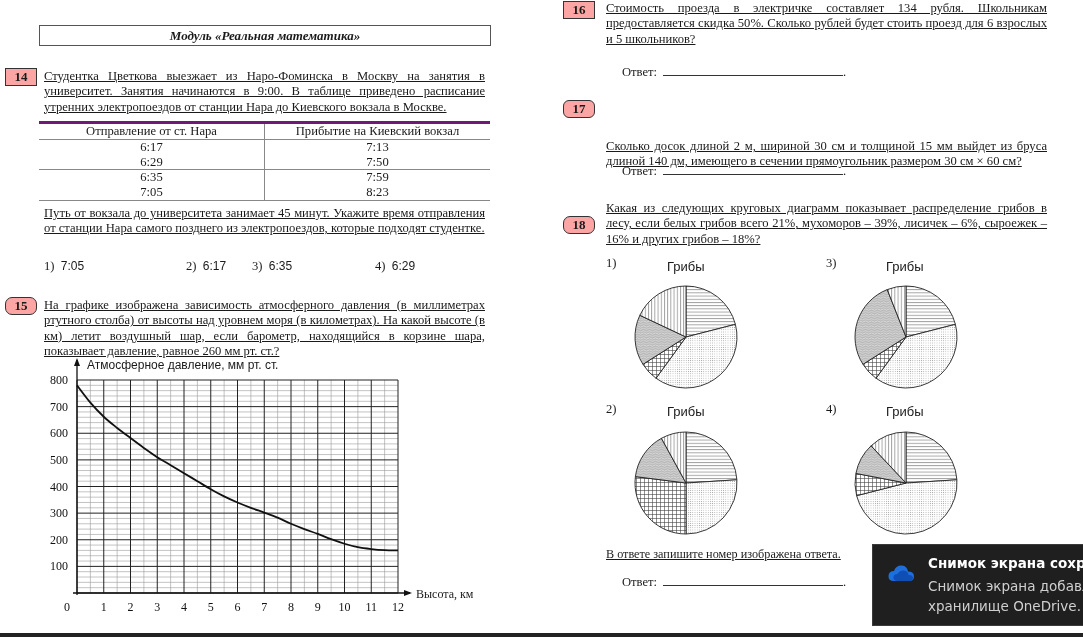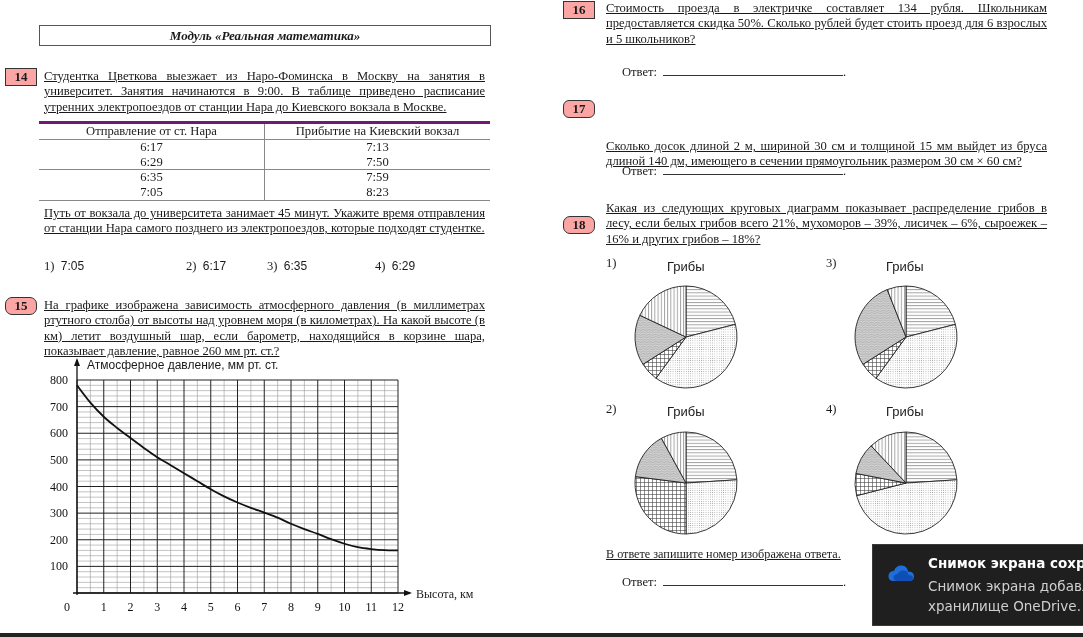--- a/index.html
+++ b/index.html
@@ -75,21 +75,21 @@
       <td class="c1">7:05</td>
       <td>8:23</td>
     </tr>
   </tbody>
 </table>
 
 <div class="qtext" style="left:44px;top:206px;width:441px;">Путь от вокзала до университета занимает 45 минут. Укажите время отправления от станции Нара самого позднего из электропоездов, которые подходят студентке.</div>
 
 <div class="opt" style="left:44px;top:259px;"><span>1)</span>&nbsp; <span style="font-family:'Liberation Sans',sans-serif;font-size:12px;">7:05</span></div>
 <div class="opt" style="left:154px;top:259px;margin-left:32px;"><span>2)</span>&nbsp; <span style="font-family:'Liberation Sans',sans-serif;font-size:12px;">6:17</span></div>
-<div class="opt" style="left:267px;top:259px;text-align:center;"><span>3)</span>&nbsp; <span style="font-family:'Liberation Sans',sans-serif;font-size:12px;">6:35</span></div>
+<div class="opt" style="left:252px;top:259px;text-align:center;"><span>3)</span>&nbsp; <span style="font-family:'Liberation Sans',sans-serif;font-size:12px;">6:35</span></div>
 <div class="opt" style="left:375px;top:259px;"><span>4)</span>&nbsp; <span style="font-family:'Liberation Sans',sans-serif;font-size:12px;">6:29</span></div>
 
 <div class="qnum" style="left:5px;top:297px;border-radius:7px;">15</div>
 <div class="qtext" style="left:44px;top:298px;width:441px;">На графике изображена зависимость атмосферного давления (в миллиметрах ртутного столба) от высоты над уровнем моря (в километрах). На какой высоте (в км) летит воздушный шар, если барометр, находящийся в корзине шара, показывает давление, равное 260 мм рт. ст.?</div>
 
 <svg id="pressure-chart" class="abs" style="left:0;top:355px;" width="500" height="265">
   <g id="grid-minor">
       <line x1="77" x2="398" y1="232.675" y2="232.675" stroke="#9a9a9a" stroke-width="0.6"></line>
       <line x1="77" x2="398" y1="227.35" y2="227.35" stroke="#9a9a9a" stroke-width="0.6"></line>
       <line x1="77" x2="398" y1="222.025" y2="222.025" stroke="#9a9a9a" stroke-width="0.6"></line>

